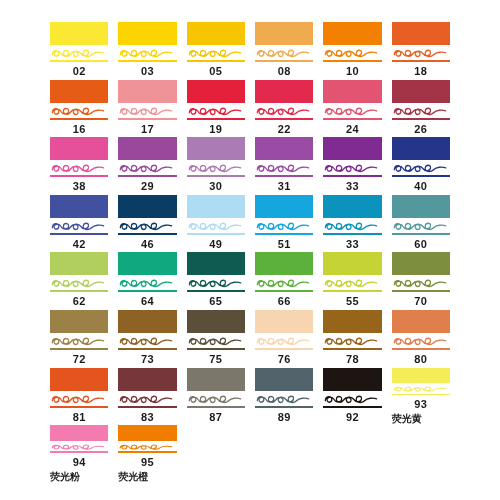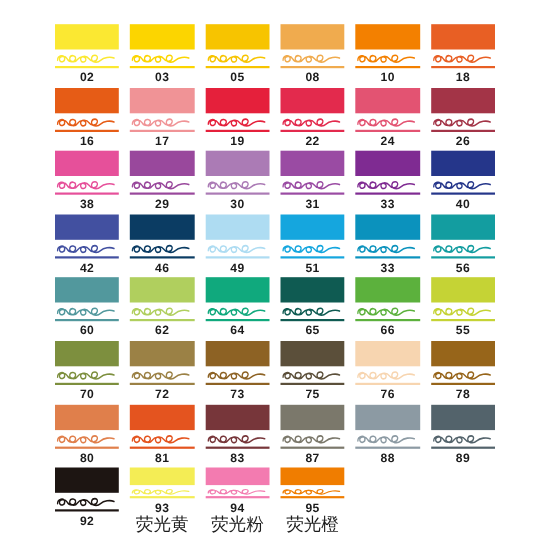--- a/index.html
+++ b/index.html
@@ -63,23 +63,23 @@
     font-size: 11px;
     font-weight: bold;
     color: #1b1b1b;
     letter-spacing: 0.4px;
     line-height: 14px;
     margin-top: 2px;
     font-family: "Liberation Sans", sans-serif;
   }
 
   .sublabel {
-    text-align: center;
-    font-size: 16px;
-    font-weight: normal;
+    text-align: left;
+    font-size: 10px;
+    font-weight: bold;
     color: #1b1b1b;
     line-height: 13px;
     margin-top: 1px;
     font-family: "DejaVu Sans", sans-serif;
   }
   .sublabel:empty { display: none; }
 </style>
 </head>
 <body>
 
@@ -263,28 +263,20 @@
       </div>
       <div class="swatch">
         <div class="chip" style="background: rgb(11, 146, 189);"></div>
         <svg class="mark" viewBox="0 0 100 22" preserveAspectRatio="none">
           <path d="M4,13 C4,6 14,5 15,10 C16,15 8,17 7,12 C6,7 16,6 19,11 C22,16 31,16 32,11 C33,6 24,5 23,10 C22,15 31,17 35,12 C39,7 47,7 48,11 C49,16 41,17 40,12 C39,7 49,6 53,11 C57,16 65,15 66,10 C67,5 58,5 57,10 C56,16 66,17 71,13 C76,9 86,8 92,10" fill="none" stroke="#0b92bd" stroke-width="2.1" stroke-linecap="round" stroke-linejoin="round"></path>
         </svg>
         <div class="rule" style="background: rgb(11, 146, 189);"></div>
         <div class="label">33</div>
       </div>
       <div class="swatch">
-        <div class="chip" style="background: rgb(19, 157, 160);"></div>
-        <svg class="mark" viewBox="0 0 100 22" preserveAspectRatio="none">
-          <path d="M4,13 C4,6 14,5 15,10 C16,15 8,17 7,12 C6,7 16,6 19,11 C22,16 31,16 32,11 C33,6 24,5 23,10 C22,15 31,17 35,12 C39,7 47,7 48,11 C49,16 41,17 40,12 C39,7 49,6 53,11 C57,16 65,15 66,10 C67,5 58,5 57,10 C56,16 66,17 71,13 C76,9 86,8 92,10" fill="none" stroke="#139da0" stroke-width="2.1" stroke-linecap="round" stroke-linejoin="round"></path>
-        </svg>
-        <div class="rule" style="background: rgb(19, 157, 160);"></div>
-        <div class="label">56</div>
-      </div>
-      <div class="swatch">
         <div class="chip" style="background: rgb(82, 152, 157);"></div>
         <svg class="mark" viewBox="0 0 100 22" preserveAspectRatio="none">
           <path d="M4,13 C4,6 14,5 15,10 C16,15 8,17 7,12 C6,7 16,6 19,11 C22,16 31,16 32,11 C33,6 24,5 23,10 C22,15 31,17 35,12 C39,7 47,7 48,11 C49,16 41,17 40,12 C39,7 49,6 53,11 C57,16 65,15 66,10 C67,5 58,5 57,10 C56,16 66,17 71,13 C76,9 86,8 92,10" fill="none" stroke="#52989d" stroke-width="2.1" stroke-linecap="round" stroke-linejoin="round"></path>
         </svg>
         <div class="rule" style="background: rgb(82, 152, 157);"></div>
         <div class="label">60</div>
       </div>
       <div class="swatch">
         <div class="chip" style="background: rgb(176, 207, 94);"></div>
         <svg class="mark" viewBox="0 0 100 22" preserveAspectRatio="none">
@@ -397,28 +389,20 @@
         <div class="rule" style="background: rgb(119, 54, 58);"></div>
         <div class="label">83</div>
       </div>
       <div class="swatch">
         <div class="chip" style="background: rgb(123, 120, 107);"></div>
         <svg class="mark" viewBox="0 0 100 22" preserveAspectRatio="none">
           <path d="M4,13 C4,6 14,5 15,10 C16,15 8,17 7,12 C6,7 16,6 19,11 C22,16 31,16 32,11 C33,6 24,5 23,10 C22,15 31,17 35,12 C39,7 47,7 48,11 C49,16 41,17 40,12 C39,7 49,6 53,11 C57,16 65,15 66,10 C67,5 58,5 57,10 C56,16 66,17 71,13 C76,9 86,8 92,10" fill="none" stroke="#7b786b" stroke-width="2.1" stroke-linecap="round" stroke-linejoin="round"></path>
         </svg>
         <div class="rule" style="background: rgb(123, 120, 107);"></div>
         <div class="label">87</div>
-      </div>
-      <div class="swatch">
-        <div class="chip" style="background: rgb(140, 154, 163);"></div>
-        <svg class="mark" viewBox="0 0 100 22" preserveAspectRatio="none">
-          <path d="M4,13 C4,6 14,5 15,10 C16,15 8,17 7,12 C6,7 16,6 19,11 C22,16 31,16 32,11 C33,6 24,5 23,10 C22,15 31,17 35,12 C39,7 47,7 48,11 C49,16 41,17 40,12 C39,7 49,6 53,11 C57,16 65,15 66,10 C67,5 58,5 57,10 C56,16 66,17 71,13 C76,9 86,8 92,10" fill="none" stroke="#8c9aa3" stroke-width="2.1" stroke-linecap="round" stroke-linejoin="round"></path>
-        </svg>
-        <div class="rule" style="background: rgb(140, 154, 163);"></div>
-        <div class="label">88</div>
       </div>
       <div class="swatch">
         <div class="chip" style="background: rgb(83, 99, 107);"></div>
         <svg class="mark" viewBox="0 0 100 22" preserveAspectRatio="none">
           <path d="M4,13 C4,6 14,5 15,10 C16,15 8,17 7,12 C6,7 16,6 19,11 C22,16 31,16 32,11 C33,6 24,5 23,10 C22,15 31,17 35,12 C39,7 47,7 48,11 C49,16 41,17 40,12 C39,7 49,6 53,11 C57,16 65,15 66,10 C67,5 58,5 57,10 C56,16 66,17 71,13 C76,9 86,8 92,10" fill="none" stroke="#53636b" stroke-width="2.1" stroke-linecap="round" stroke-linejoin="round"></path>
         </svg>
         <div class="rule" style="background: rgb(83, 99, 107);"></div>
         <div class="label">89</div>
       </div>
       <div class="swatch">

